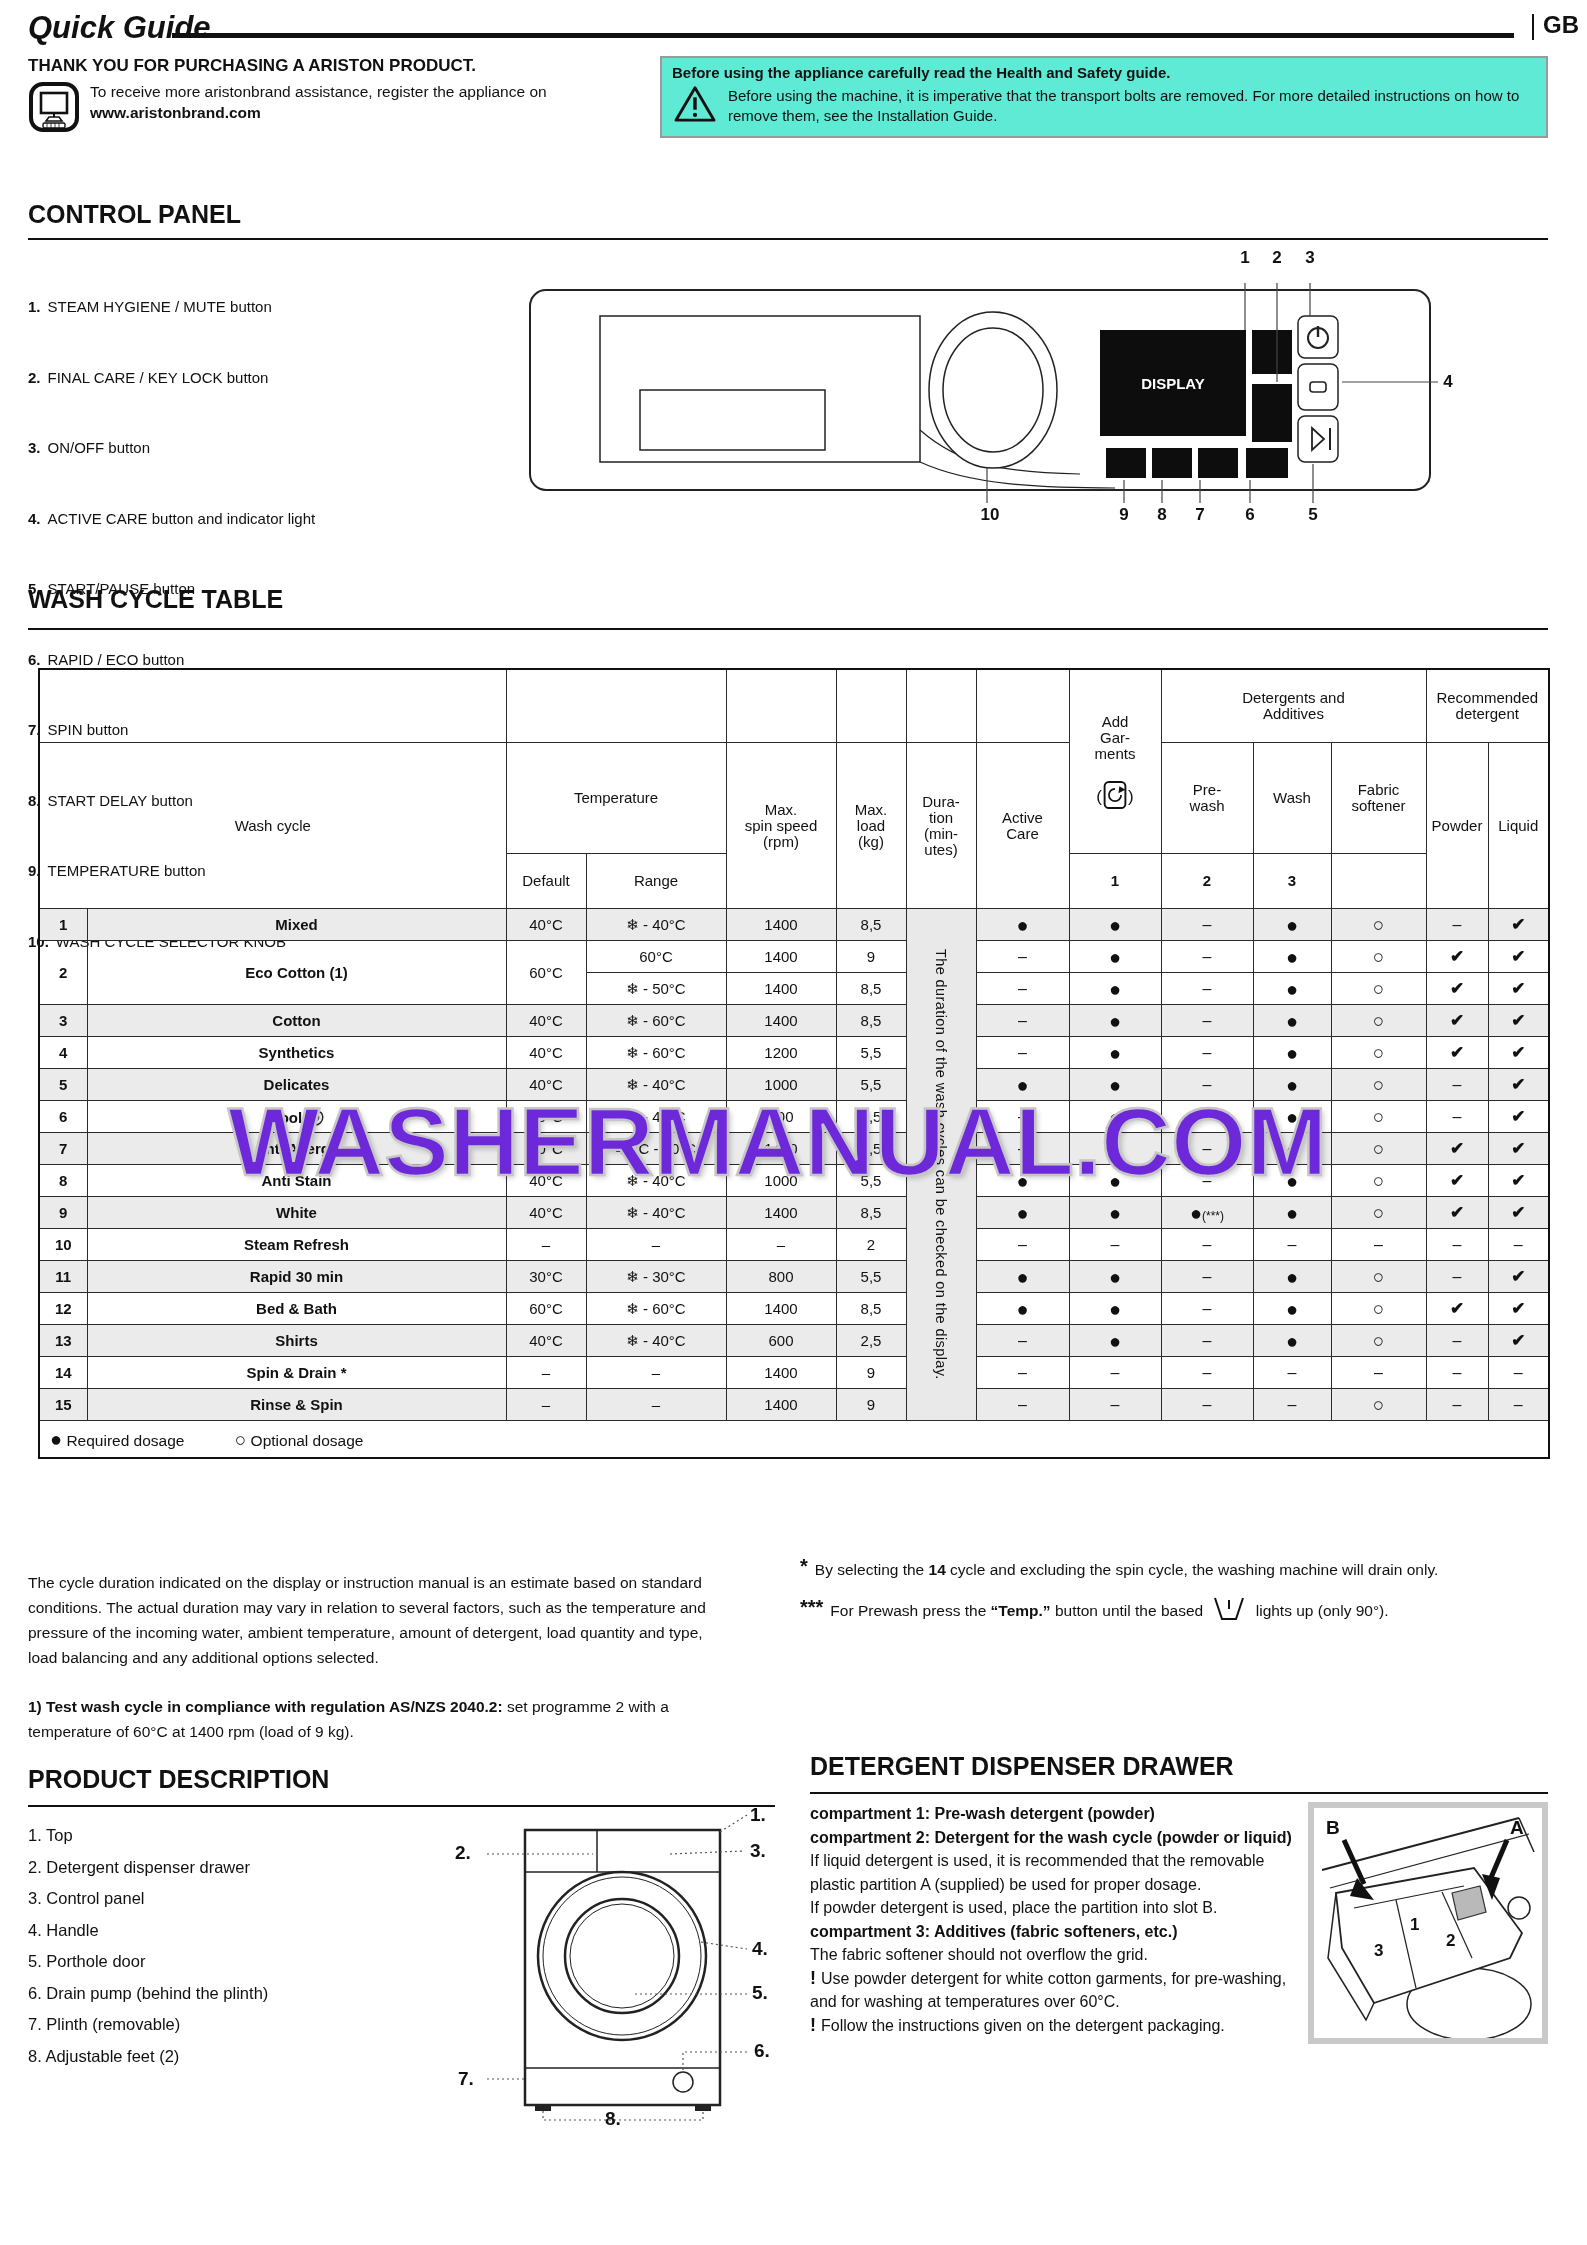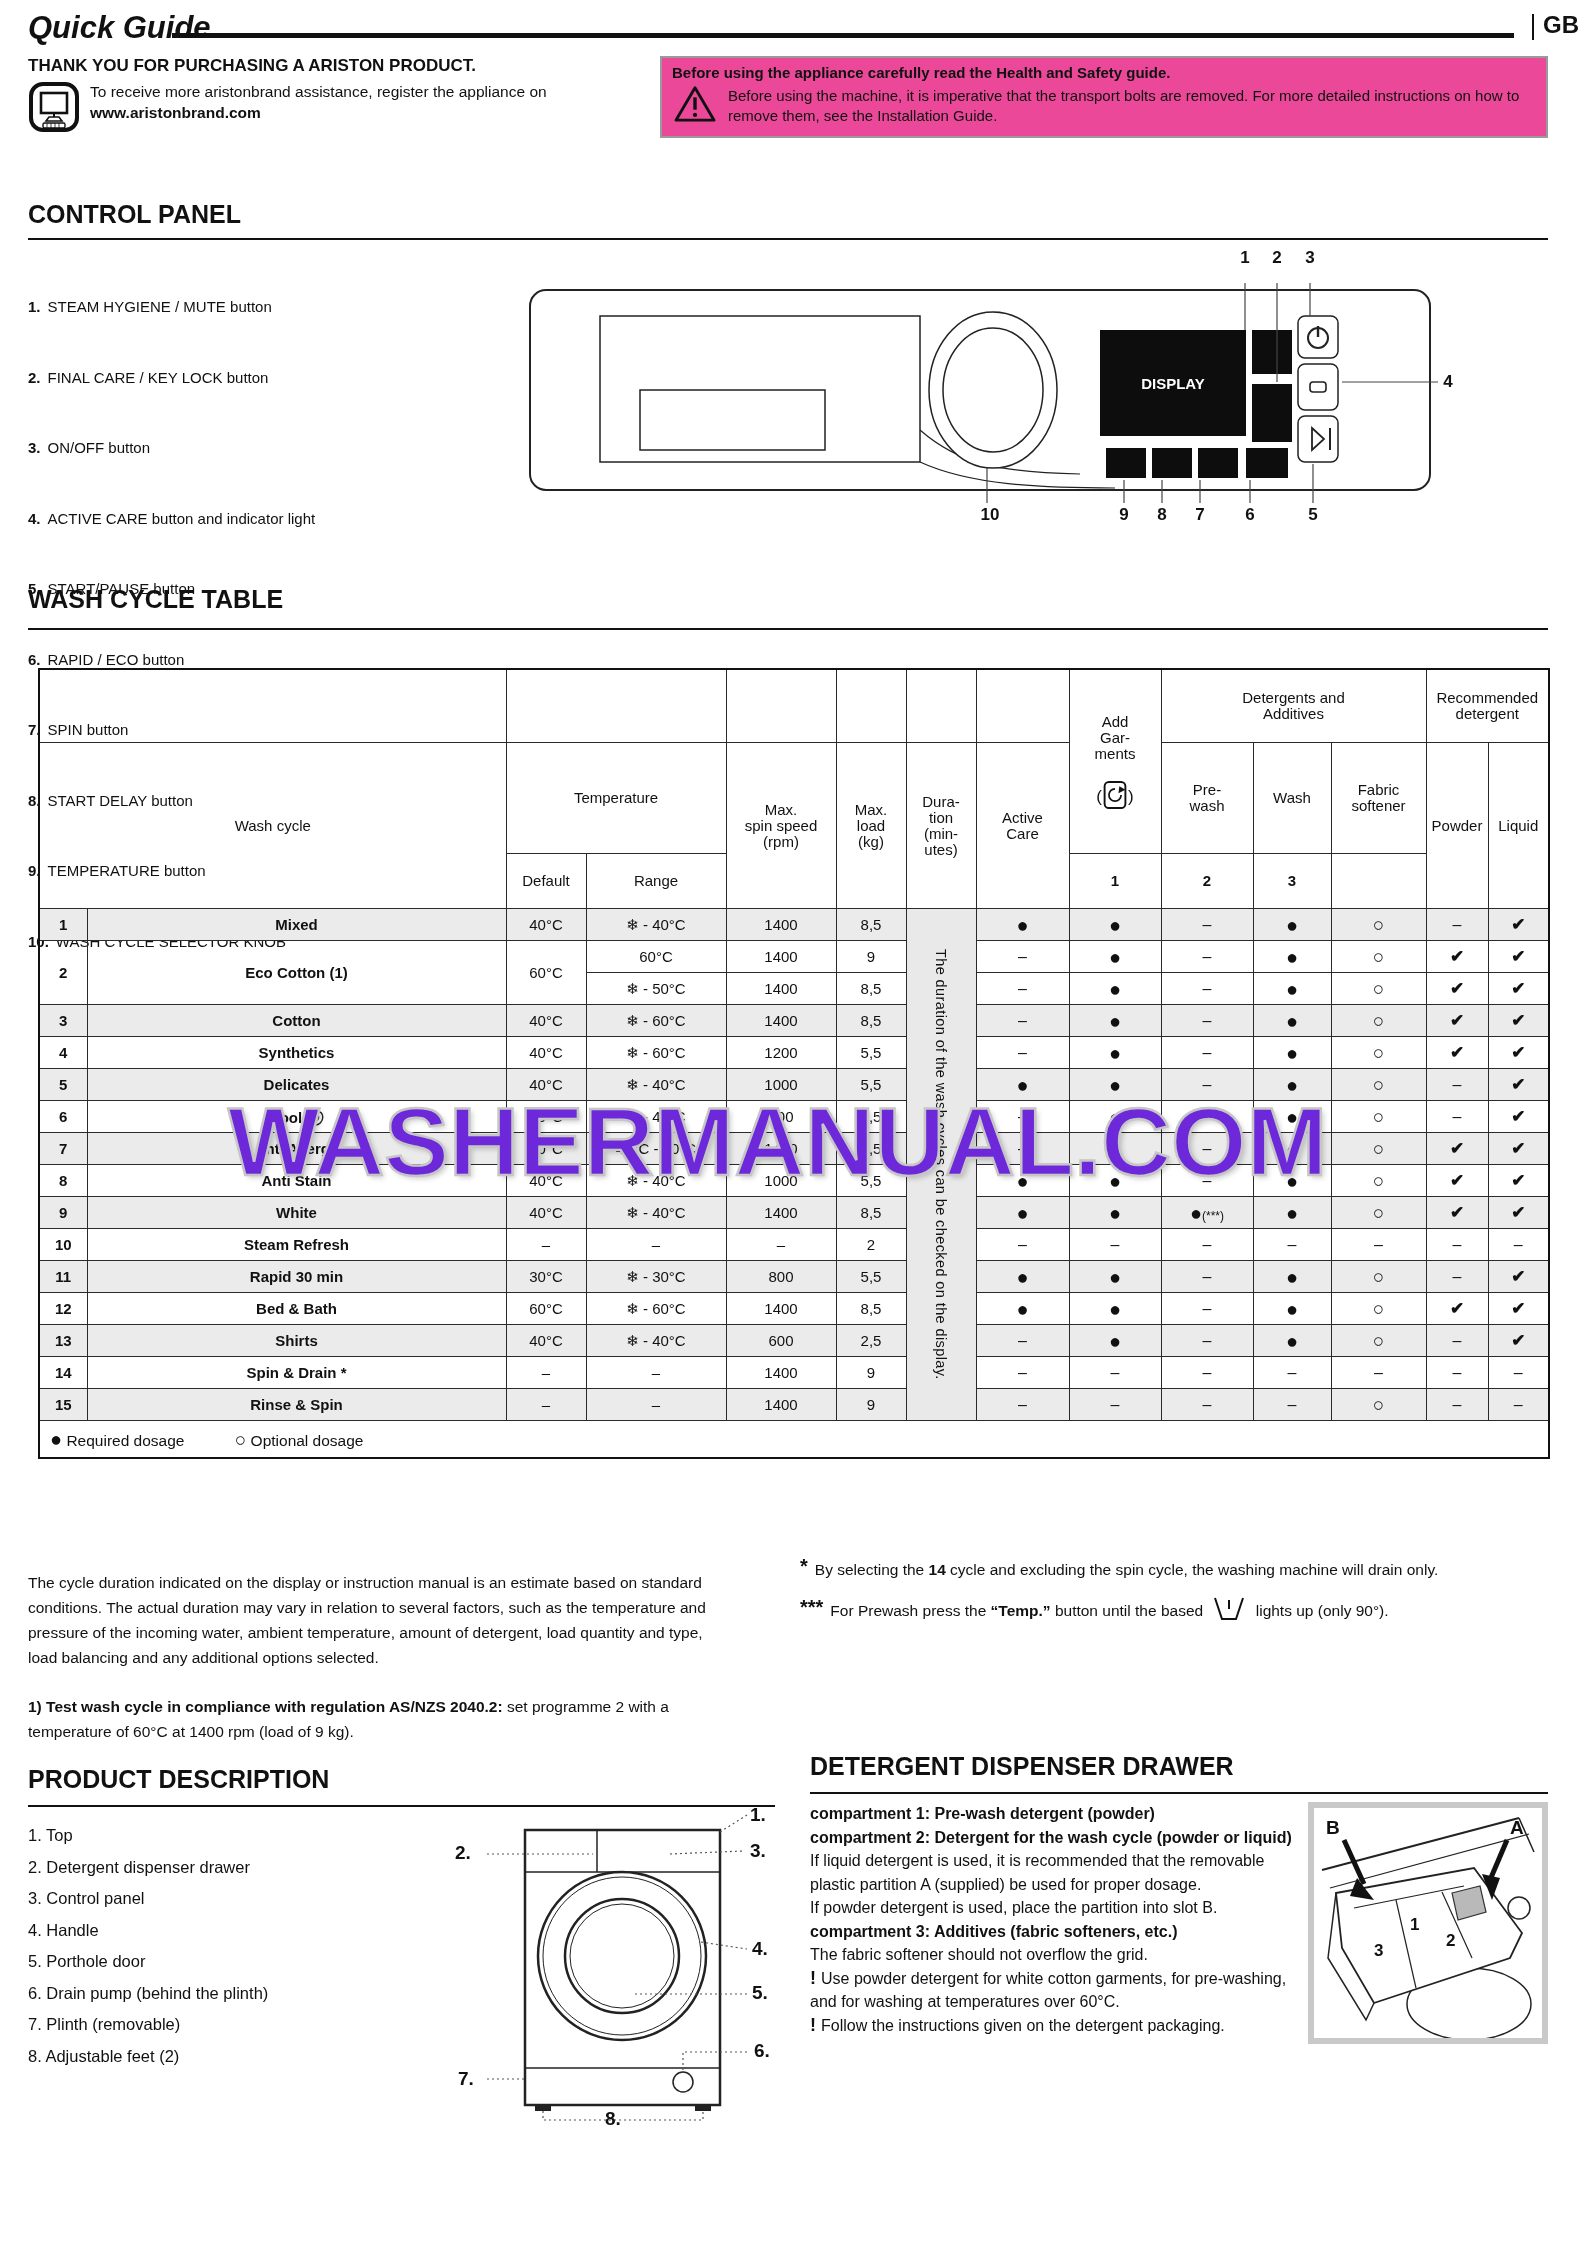--- a/index.html
+++ b/index.html
@@ -10,21 +10,21 @@
   .qg-rule{position:absolute;left:172px;top:33px;width:1342px;height:5px;background:#111;}
   .gb-bar{position:absolute;left:1532px;top:14px;width:2px;height:26px;background:#111;}
   .gb{position:absolute;left:1543px;top:11px;font-size:24px;font-weight:700;}
   
   .thanks{position:absolute;left:28px;top:56px;width:615px;}
   .thanks-title{font-size:17px;font-weight:700;}
   .thanks-row{display:flex;margin-top:5px;}
   .thanks-text{font-size:15.5px;line-height:21px;margin-left:10px;}
   .thanks-link{font-weight:700;}
   
-  .warn{position:absolute;left:660px;top:56px;width:864px;background:#ec4899;border:2px solid #9a9a9a;padding:6px 10px 8px;}
+  .warn{position:absolute;left:660px;top:56px;width:864px;background:#5eead4;border:2px solid #9a9a9a;padding:6px 10px 8px;}
   .warn-title{font-size:15px;font-weight:700;}
   .warn-row{display:flex;gap:10px;margin-top:3px;align-items:center;}
   .warn-body{font-size:15px;line-height:20px;}
   
   .sec{position:absolute;font-size:25px;font-weight:700;}
   .rule{position:absolute;height:2px;background:#111;}
   
   .cp-list{position:absolute;left:28px;top:250px;list-style:none;margin:0;padding:0;}
   .cp-list li{font-size:15px;line-height:26.5px;margin-top:44px;}
   .cp-list .n{font-weight:700;margin-right:7px;}

